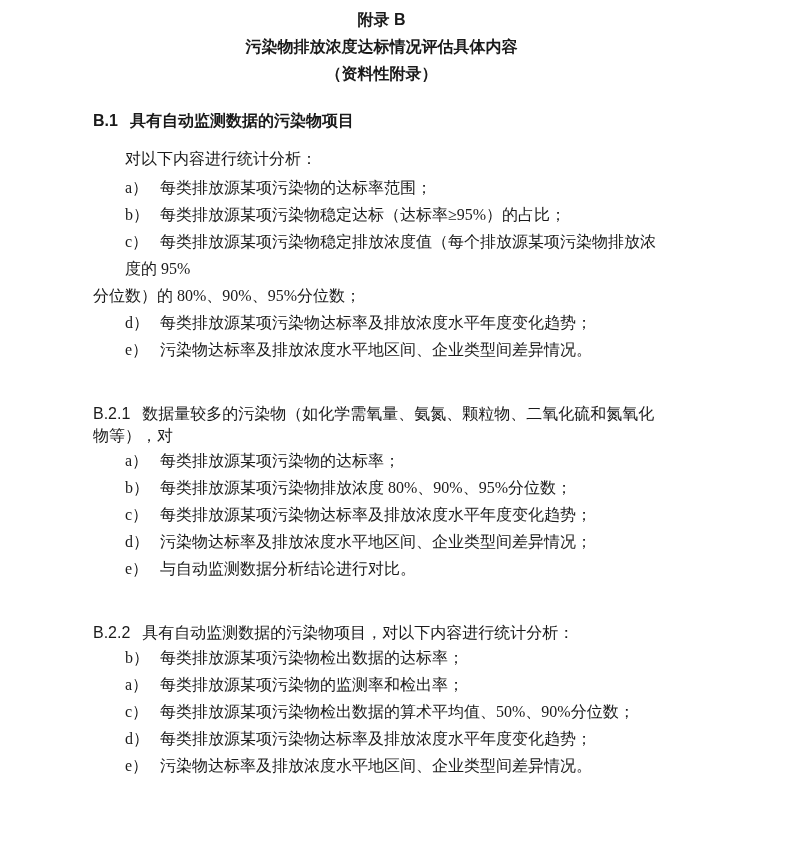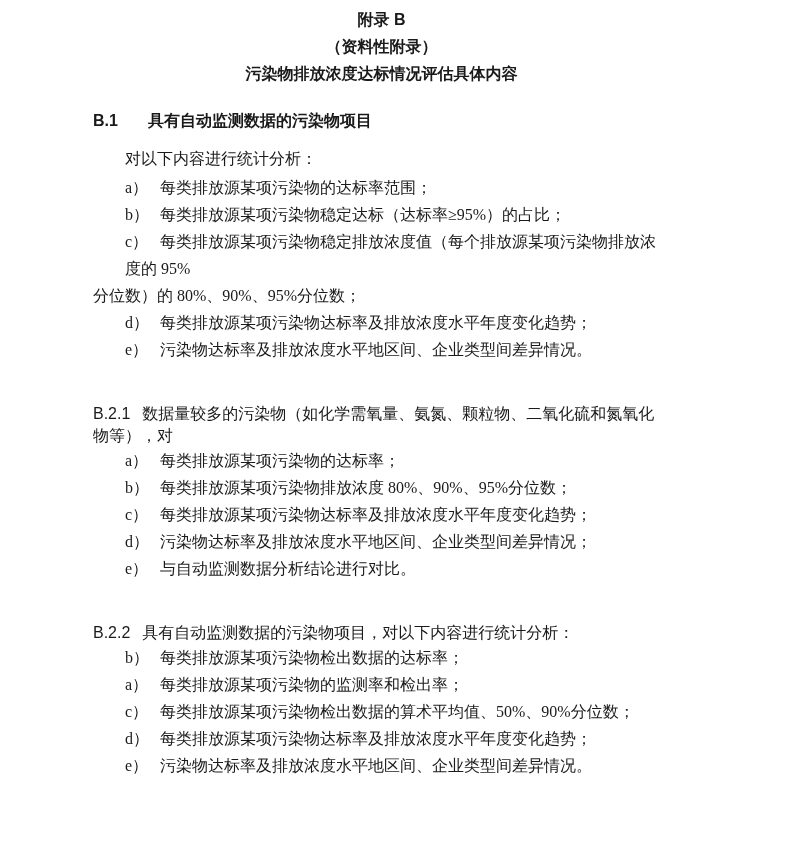--- a/index.html
+++ b/index.html
@@ -20,43 +20,43 @@
     text-align: center;
     font-family: "Liberation Sans", "DejaVu Sans", sans-serif;
     font-weight: bold;
   }
   .title-line { line-height: 27px; }
   .section-heading {
     font-family: "Liberation Sans", "DejaVu Sans", sans-serif;
     font-weight: bold;
     line-height: 27px;
   }
-  .section-heading .sec-num { margin-right: 30px; }
+  .section-heading .sec-num { margin-right: 12px; }
   .sh-b1 { margin-top: 20px; margin-bottom: 13px; }
   .sh-b2 { margin-top: 13px; margin-bottom: 13px; }
   .para { line-height: 27px; font-family: Liberation Mono, monospace; }
   .para.indent { padding-left: 32px; }
   .sub-para { line-height: 22px; margin-top: 40px; }
   .sub-num {
     font-family: "Liberation Sans", "DejaVu Sans", sans-serif;
     margin-right: 12px;
   }
   .list-item { line-height: 27px; padding-left: 32px; }
   .li-label { display: inline-block; min-width: 35px; }
   .cont-line { line-height: 27px; }
 </style>
 </head>
 <body>
 
 <div class="page">
 
   <div class="title-block">
     <div class="title-line">附录 B</div>
+    <div class="title-line">污染物排放浓度达标情况评估具体内容</div>
     <div class="title-line">（资料性附录）</div>
-    <div class="title-line">污染物排放浓度达标情况评估具体内容</div>
   </div>
 
   <div class="section-heading sh-b1">
     <span class="sec-num">B.1</span><span class="sec-title">具有自动监测数据的污染物项目</span>
   </div>
 
   <p class="para indent">对以下内容进行统计分析：</p>
 
   <div class="list-item">
     <span class="li-label">a）</span><span class="li-text">每类排放源某项污染物的达标率范围；</span>

